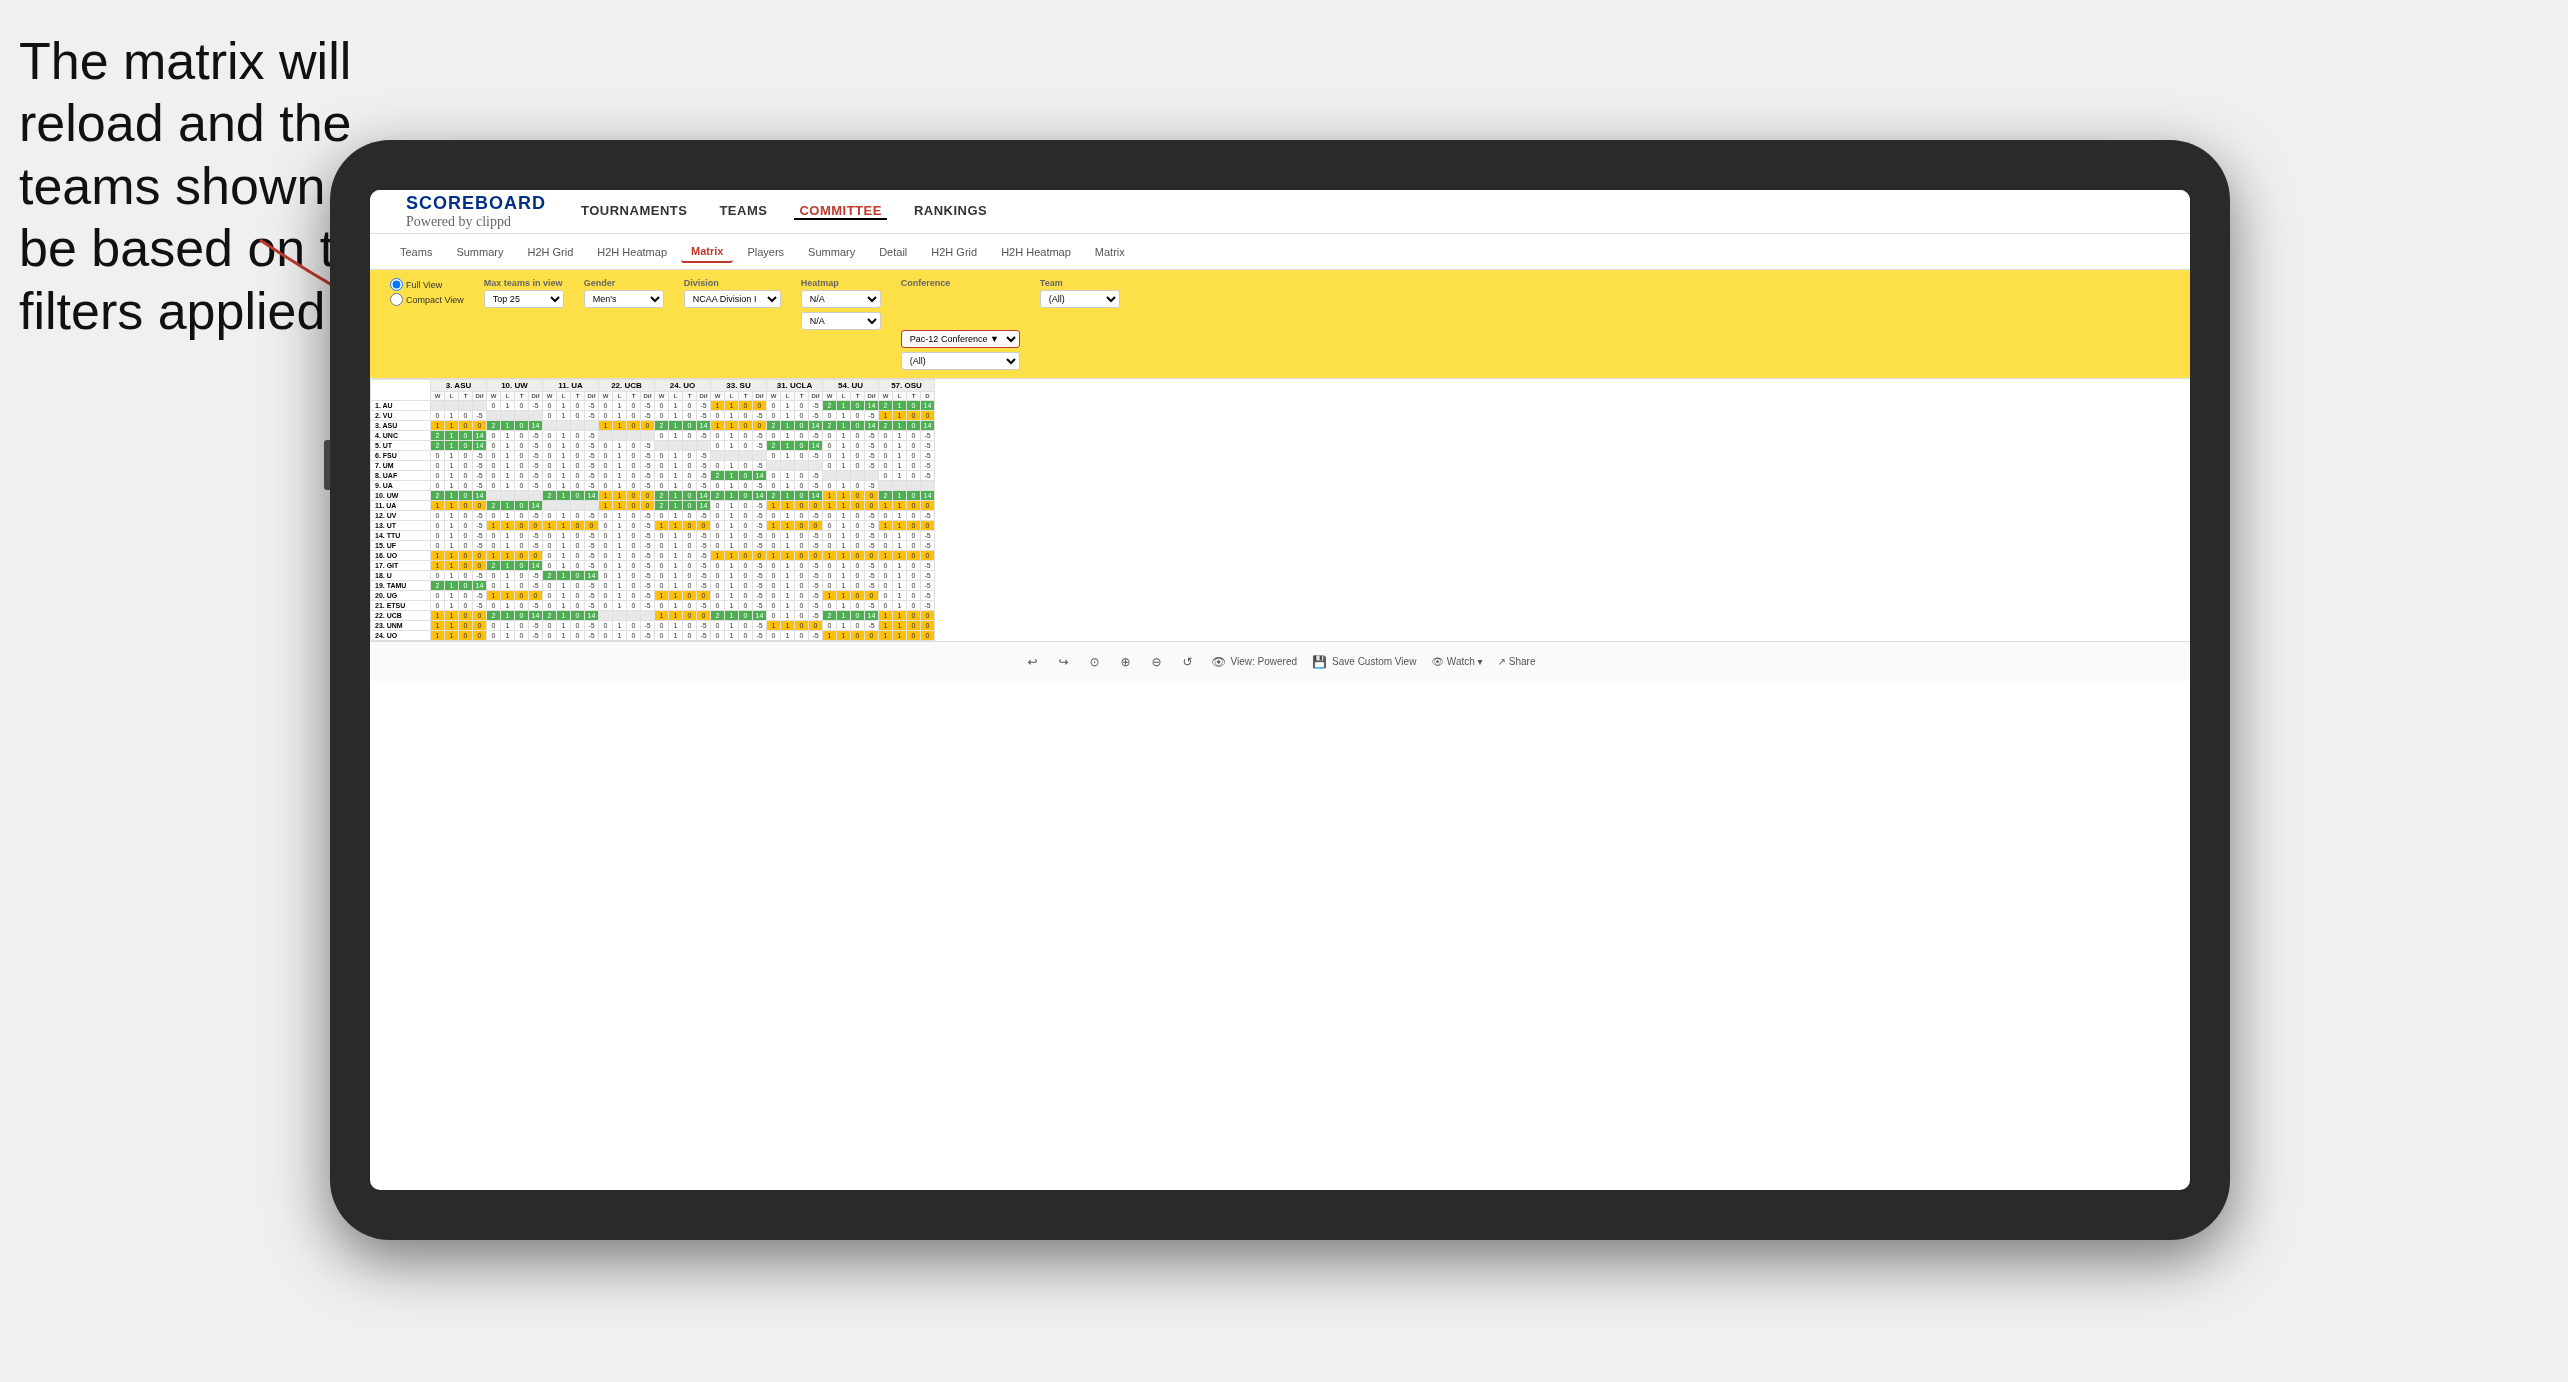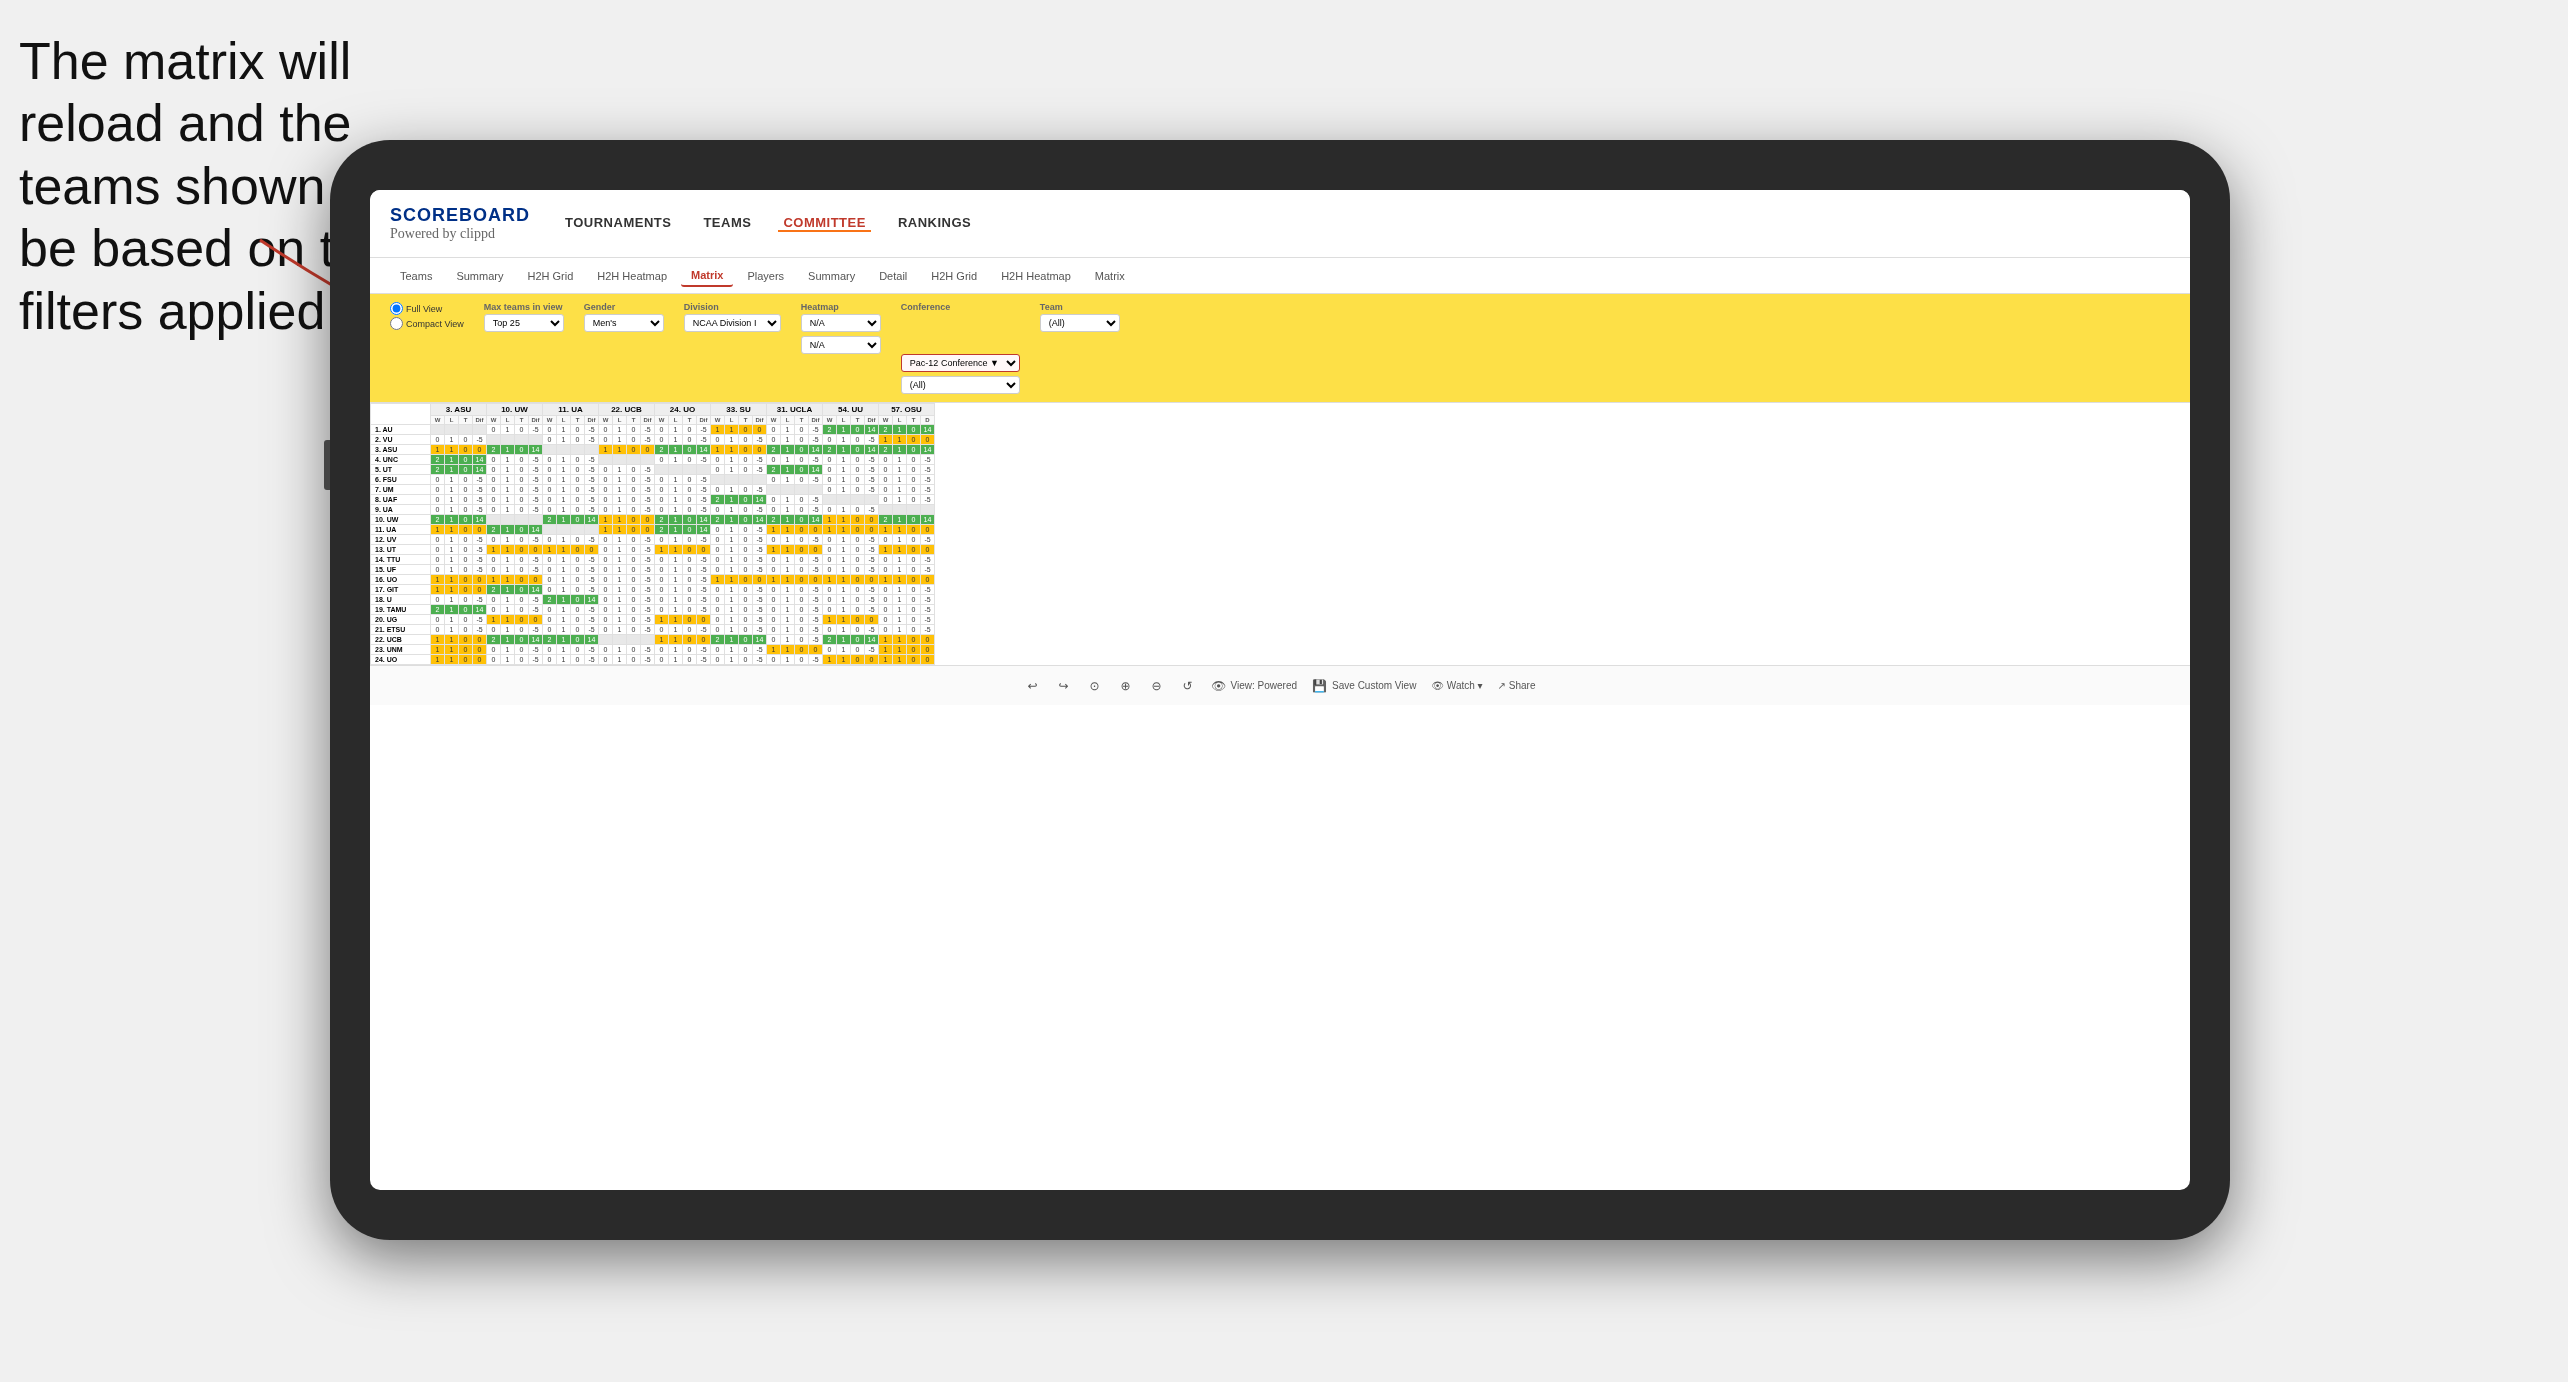--- a/index.html
+++ b/index.html
@@ -46,22 +46,22 @@
       border-radius: 10px;
       overflow: hidden;
       display: flex;
       flex-direction: column;
     }
 
     
     .top-nav {
       display: flex;
       align-items: center;
-      padding: 0 20px;
-      height: 68px;
+      padding: 0 36px;
+      height: 44px;
       border-bottom: 1px solid #ddd;
       background: #fff;
       flex-shrink: 0;
     }
 
     .logo-area {
       display: flex;
       flex-direction: column;
       margin-right: 30px;
     }
@@ -89,21 +89,21 @@
       font-weight: 600;
       color: #333;
       cursor: pointer;
       padding: 0 5px;
       text-transform: uppercase;
       letter-spacing: 0.5px;
     }
 
     .nav-item.active {
       color: #c0392b;
-      border-bottom: 2px solid #f97316;
+      border-bottom: 2px solid #000000;
     }
 
     
     .sub-nav {
       display: flex;
       align-items: center;
       padding: 0 20px;
       height: 36px;
       border-bottom: 1px solid #ddd;
       background: #fff;

